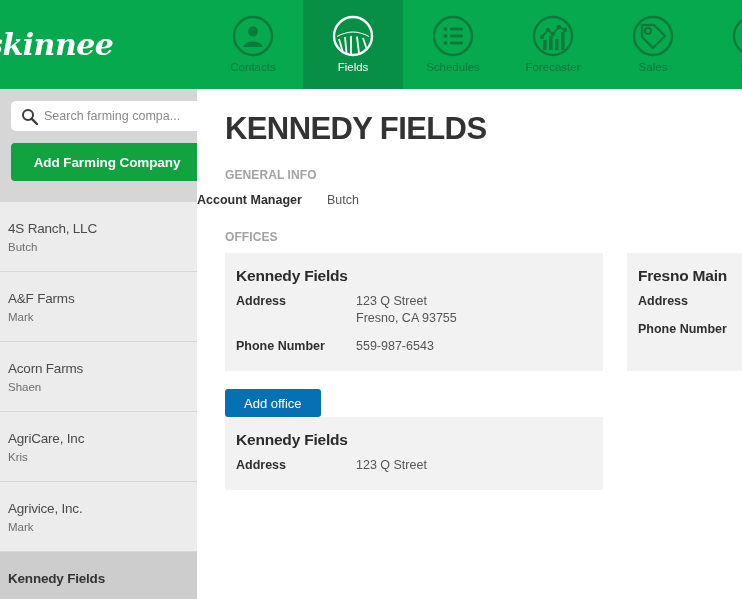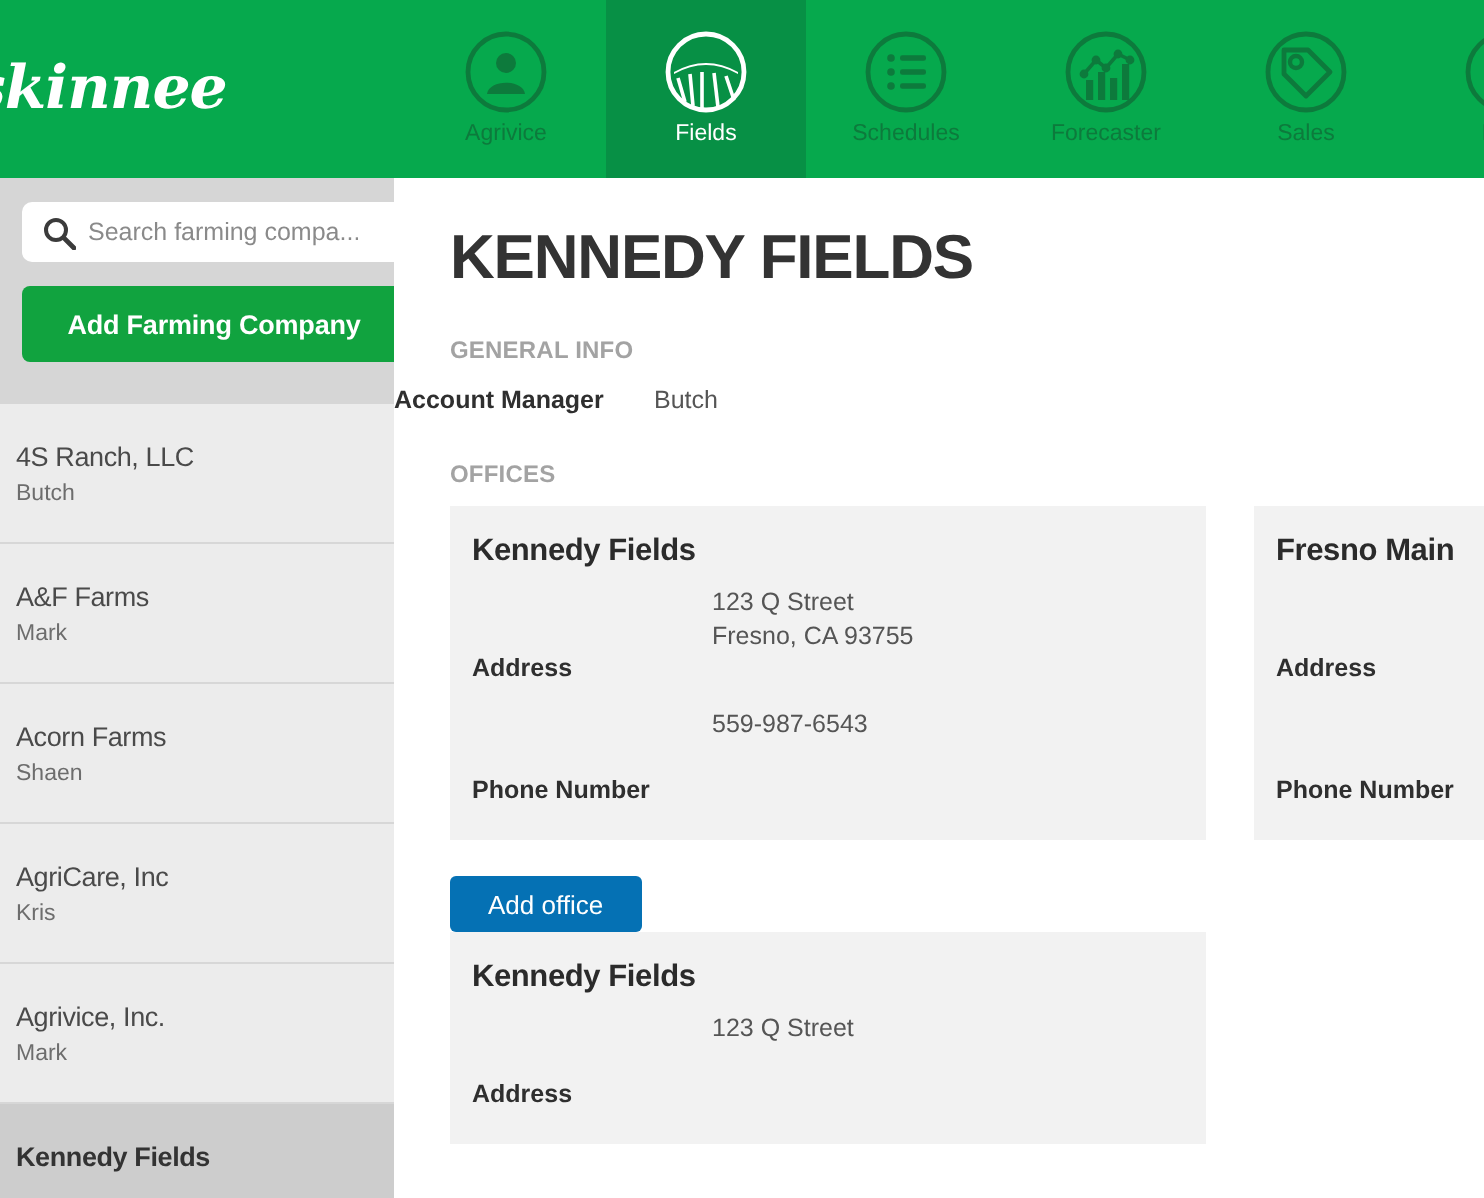--- a/index.html
+++ b/index.html
@@ -199,21 +199,20 @@
     letter-spacing: -0.2px;
   }
   .card .crow { display: flex; margin-top: 5px; }
   .card .ckey {
     width: 120px;
     flex: 0 0 120px;
     font-size: 12.5px;
     font-weight: bold;
     color: #2f2f2f;
     line-height: 17px;
-    margin-top: 33px;
   }
   .card .cval {
     font-size: 12.5px;
     color: #555555;
     line-height: 17px;
   }
   #add-office-btn {
     margin: 18px 0 0 28px;
     background: #0571b4;
     color: #ffffff;
@@ -238,21 +237,21 @@
   <div class="navspacer"></div>
 
   <div class="navtab">
     <span class="ico">
       <svg viewBox="0 0 42 42">
           <circle cx="21" cy="21" r="19" fill="none" stroke="currentColor" stroke-width="2.4"></circle>
       <circle cx="21" cy="16.5" r="5" fill="currentColor"></circle>
       <path d="M11.5 32 C12.5 24.5 29.5 24.5 30.5 32 Z" fill="currentColor"></path>
         </svg>
     </span>
-    <span class="navlabel">Agrivice</span>
+    <span class="navlabel">Contacts</span>
   </div>
 
   <div class="navtab active">
     <span class="ico">
       <svg viewBox="0 0 42 42">
           <circle cx="21" cy="21" r="19" fill="none" stroke="currentColor" stroke-width="2.4"></circle>
       <path d="M5 21 Q21 12 37 21 L37 22 Q21 13 5 22 Z" fill="currentColor"></path>
       <g stroke="currentColor" stroke-width="1.8" fill="none">
         <path d="M7 24 L10.5 36"></path>
             <path d="M13 22 L14.5 38"></path>

